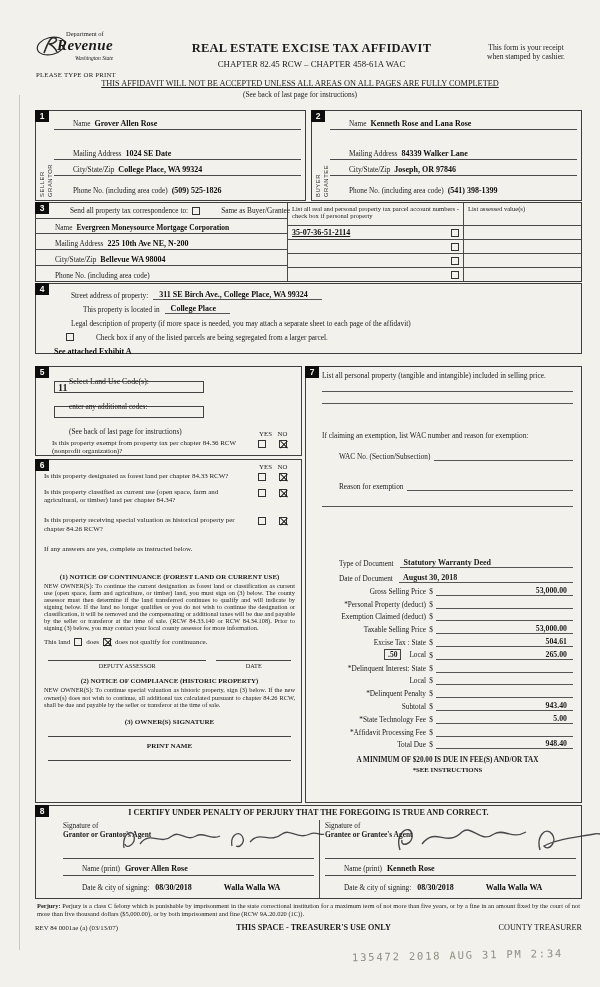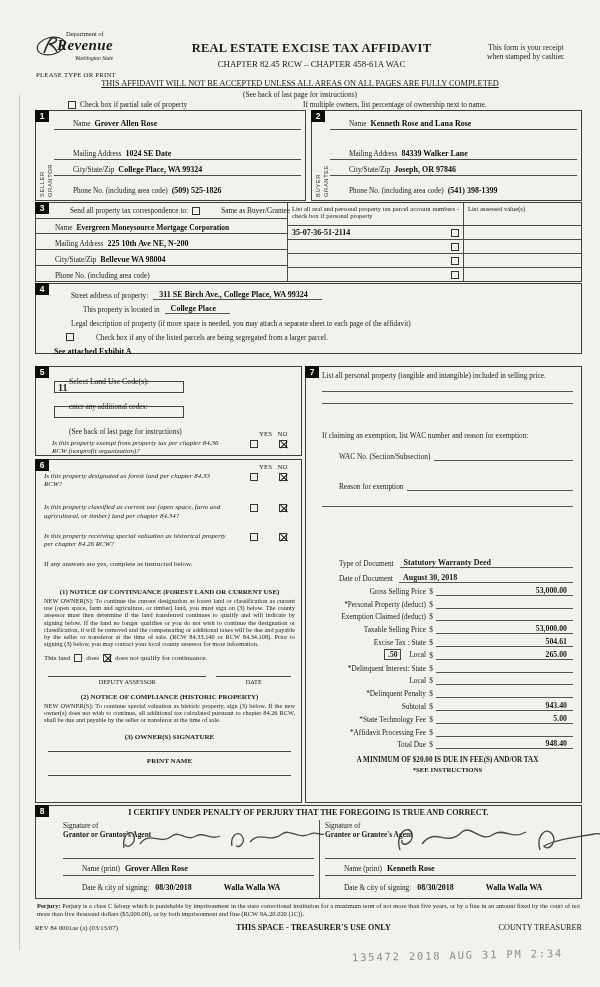--- a/index.html
+++ b/index.html
@@ -47,36 +47,36 @@
   .frow{display:flex;align-items:flex-end;gap:4px;border-bottom:1px solid #4a4a4a;padding:0 2px 1px 2px;}
   .frow.nb{border-bottom:none;}
   .h18{height:18px;} .h30{height:30px;} .h16{height:16px;} .h20{height:20px;} .h15{height:15px;}
 
   
   #box3{position:absolute;top:202px;left:35px;width:547px;height:80px;display:flex;}
   .b3a{width:252px;border-right:1px solid #4a4a4a;position:relative;}
   .b3a .send{display:flex;gap:4px;align-items:center;height:16px;border-bottom:1px solid #4a4a4a;padding:0 2px 0 17px;}
   .b3b{width:176px;border-right:1px solid #4a4a4a;display:flex;flex-direction:column;}
   .b3hdr{font-size:6.6px;line-height:7.4px;padding:2px 4px;height:22px;}
-  .prow{height:14px;border-top:1px solid #4a4a4a;display:flex;align-items:center;justify-content:space-between;padding:0 4px;}
+  .prow{height:14px;border-top:1px solid #4a4a4a;display:flex;align-items:center;justify-content:space-between;padding:0 4px;text-decoration:underline;}
   .b3c{flex:1;display:flex;flex-direction:column;}
   .arow{height:14px;border-top:1px solid #4a4a4a;}
 
   
   #box4{position:absolute;top:283px;left:35px;width:547px;height:71px;padding:2px 6px 2px 18px;}
   .r4{display:flex;gap:5px;align-items:flex-end;height:14px;}
   .r4 .cb{margin-bottom:1px;}
 
   
   #colL{position:absolute;top:366px;left:35px;width:267px;height:437px;display:flex;flex-direction:column;gap:3px;}
   #box5{height:90px;position:relative;padding:3px 6px 2px 16px;}
-  .codebox{width:130px;height:12px;border:1px solid #444;font-size:10px;font-weight:bold;padding:0 3px;margin:1px 0 2px 2px;line-height:11px;}
+  .codebox{width:150px;height:12px;border:1px solid #444;font-size:10px;font-weight:bold;padding:0 3px;margin:1px 0 2px 2px;line-height:11px;}
   .ynhead{display:flex;justify-content:flex-end;padding-right:4px;height:9px;}
   .ynhead span{width:17px;text-align:center;font-size:6.8px;}
-  .qrow{display:flex;align-items:flex-start;padding-right:4px;gap:12px;font-style:italic;}
+  .qrow{display:flex;align-items:flex-start;padding-right:4px;gap:4px;}
   .qtext{flex:1;font-size:7px;line-height:8.2px;padding-right:4px;}
   .ynbox{width:17px;display:flex;justify-content:center;flex:none;padding-top:1px;}
   #box6{flex:1;position:relative;padding:2px 6px 3px 8px;}
   .ntitle{font-size:6.9px;font-weight:bold;text-align:center;}
   .nbody{font-size:6.35px;line-height:7.1px;text-align:justify;color:#222;}
   .landrow{display:flex;align-items:center;gap:4px;font-size:7px;}
   .slrow{display:flex;margin:14px 4px 8px;}
   .sl{border-top:1px solid #444;text-align:center;font-size:6.3px;padding-top:1px;}
   .bline{height:11px;border-bottom:1px solid #444;margin:0 4px;}
 
@@ -140,27 +140,20 @@
       <div class="title">REAL ESTATE EXCISE TAX AFFIDAVIT</div>
       <div class="chapter">CHAPTER 82.45 RCW – CHAPTER 458-61A WAC</div>
     </div>
     <div class="receipt">
       <div>This form is your receipt</div>
       <div>when stamped by cashier.</div>
     </div>
   </div>
   <div id="warning">THIS AFFIDAVIT WILL NOT BE ACCEPTED UNLESS ALL AREAS ON ALL PAGES ARE FULLY COMPLETED</div>
   <div id="seeback">(See back of last page for instructions)</div>
-  <div id="partialrow">
-    <span class="p1">
-      <span class="cb"></span>
-      <span>Check box if partial sale of property</span>
-    </span>
-    <span>If multiple owners, list percentage of ownership next to name.</span>
-  </div>
 
   <div id="box12">
     <div class="pbox">
       <div class="badge">1</div>
       <div class="side">
         <span>SELLER</span>
         <span>GRANTOR</span>
       </div>
       <div class="frow h18">
           <span class="lab">Name</span>
@@ -301,21 +294,21 @@
           </span>
       </div>
     </div>
 
     <div id="box6" class="outline">
       <div class="badge">6</div>
       <div class="ynhead" style="margin-top:1px">
           <span>YES</span>
           <span>NO</span>
         </div>
-      <div class="qrow" style="margin-bottom:15px">
+      <div class="qrow" style="margin-bottom:7px">
         <span class="qtext">Is this property designated as forest land per chapter 84.33 RCW?</span>
         <span class="ynbox">
             <span class="cb"></span>
           </span>
         <span class="ynbox">
             <span class="cb checked"></span>
           </span>
       </div>
       <div class="qrow" style="margin-bottom:12px">
         <span class="qtext">Is this property classified as current use (open space, farm and agricultural, or timber) land per chapter 84.34?</span>

